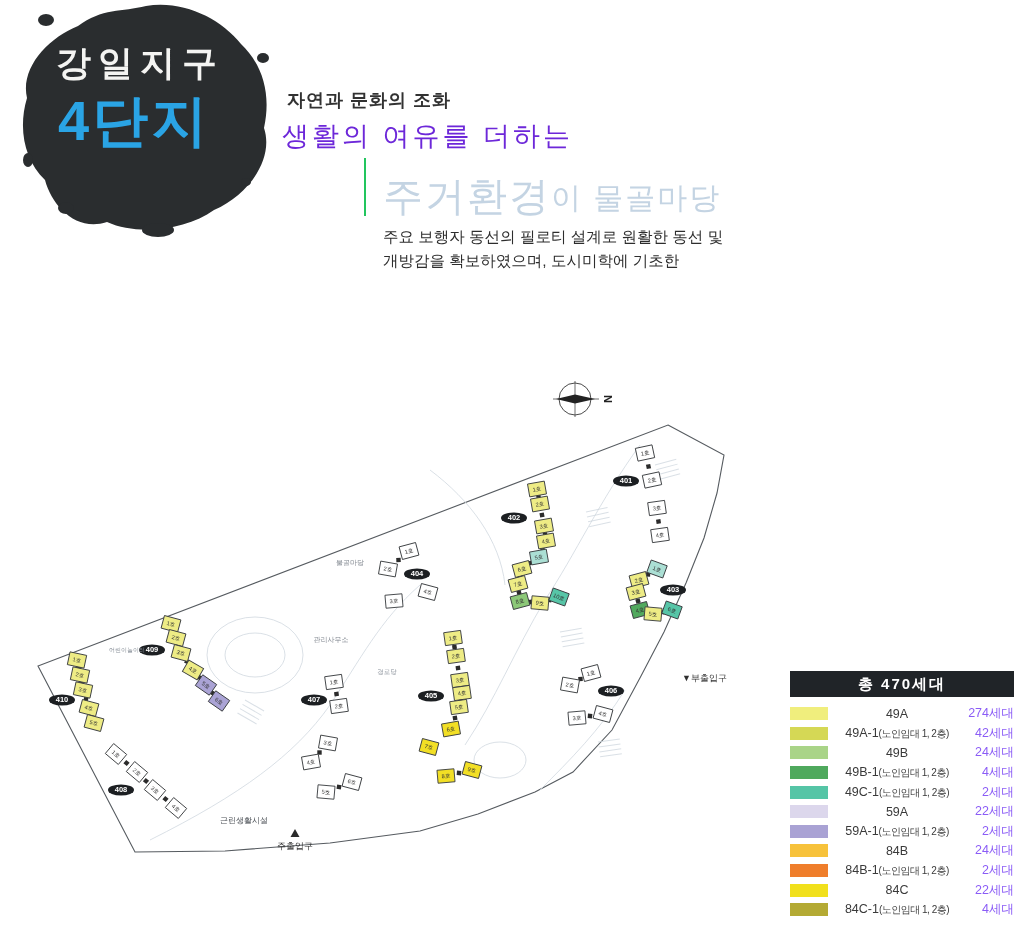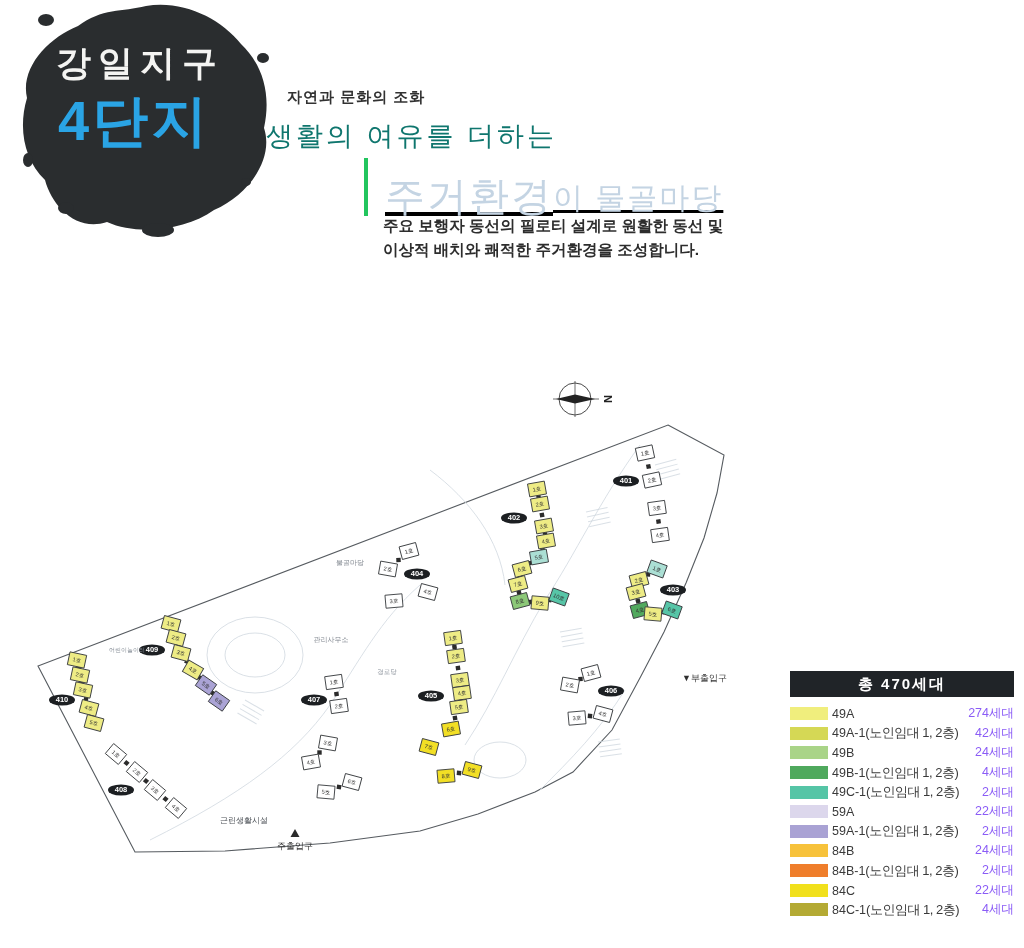--- a/index.html
+++ b/index.html
@@ -10,40 +10,40 @@
   
   #blob-wrap { position:absolute; left:8px; top:0; width:275px; height:245px; }
   #blob-wrap svg { position:absolute; left:0; top:0; }
   .district-title { position:absolute; left:48px; top:40px; color:#f4f4f2;
     font-size:35px; font-weight:bold; letter-spacing:7px; }
   .complex-title { position:absolute; left:50px; top:84px; color:#2aa4e5;
     font-size:56px; font-weight:bold; letter-spacing:3px; }
 
   
   .tagline { position:absolute; left:287px; top:88px; color:#323232;
-    font-size:15px; font-weight:bold; letter-spacing:1px; }
-  .subtitle { position:absolute; left:266px; top:118px; color:#0f766e;
+    font-size:18px; font-weight:bold; letter-spacing:1px; }
+  .subtitle { position:absolute; left:282px; top:118px; color:#6d28d9;
     font-size:27px; letter-spacing:3px; }
   .headline-box { position:absolute; left:364px; top:158px; height:58px;
-    border-left:4px solid #22c55e; padding-left:17px; display:flex; align-items:flex-end;text-decoration:underline; }
+    border-left:2px solid #22c55e; padding-left:17px; display:flex; align-items:flex-end; }
   .headline-main { color:#c4d4e3; font-size:40px; letter-spacing:2px; line-height:1; }
   .headline-rest { color:#c4d4e3; font-size:30px; letter-spacing:2px; line-height:1.1; padding-bottom:2px; }
-  .description { position:absolute; left:383px; top:214px; width:345px;
-    color:#2d2d2d; font-size:15.5px; line-height:24px;font-weight:bold; }
+  .description { position:absolute; left:383px; top:225px; width:345px;
+    color:#2d2d2d; font-size:15.5px; line-height:24px; }
 
   
   #legend { position:absolute; left:790px; top:671px; width:224px; }
   .legend-bar { height:26px; background:#202428; color:#fff; font-size:15px;
     font-weight:bold; letter-spacing:2px; display:flex; align-items:center;
     justify-content:center;text-align:center; }
   .legend-rows { margin-top:7px; }
   .lrow { display:flex; align-items:center; height:19.6px; }
   .sw { width:38px; height:13px; flex:0 0 38px; }
-  .ltxt { flex:1; padding-left:4px; color:#3a3a3a; font-size:12.5px; white-space:nowrap; }
-  .lnote { font-size:13px; letter-spacing:-0.5px; }
+  .ltxt { flex:1; padding-left:4px; color:#3a3a3a; font-size:12.5px; white-space:nowrap;text-align:center; }
+  .lnote { font-size:10px; letter-spacing:-0.5px; }
   .lcount { color:#8b5cf6; font-size:12.5px; text-align:right; flex:0 0 52px; }
 
   
   #site-plan { position:absolute; left:0; top:0; }
   .decor { stroke:#cdd5de; fill:none; stroke-width:1; opacity:.75; }
   text { font-family:"Liberation Sans", sans-serif; }
 </style>
 </head>
 <body>
 
@@ -66,21 +66,21 @@
   </div>
 
   <div class="tagline">자연과 문화의 조화</div>
   <div class="subtitle">생활의 여유를 더하는</div>
   <div class="headline-box">
     <span class="headline-main">주거환경</span>
     <span class="headline-rest">이 물골마당</span>
   </div>
   <div class="description">
     <span style="display:block">주요 보행자 동선의 필로티 설계로 원활한 동선 및</span>
-    <span style="display:block">이상적 배치와 쾌적한 주거환경을 조성합니다.</span>
+    <span style="display:block">개방감을 확보하였으며, 도시미학에 기초한</span>
   </div>
 
   <svg id="site-plan" width="1024" height="948" viewBox="0 0 1024 948">
     <g id="boundary-layer">
         <polygon points="668,425 724,455 717,493 704,538 686,583 664,632 641,676 612,730 573,772 535,792 478,814 420,831 330,843 225,851 135,852 38,666" fill="#ffffff" stroke="#565b60" stroke-width="1.1"></polygon>
       </g>
     <g id="decor-layer">
       <ellipse class="decor" cx="255" cy="655" rx="48" ry="38"></ellipse>
       <ellipse class="decor" cx="255" cy="655" rx="30" ry="22"></ellipse>
       <ellipse class="decor" cx="500" cy="760" rx="26" ry="18"></ellipse>

